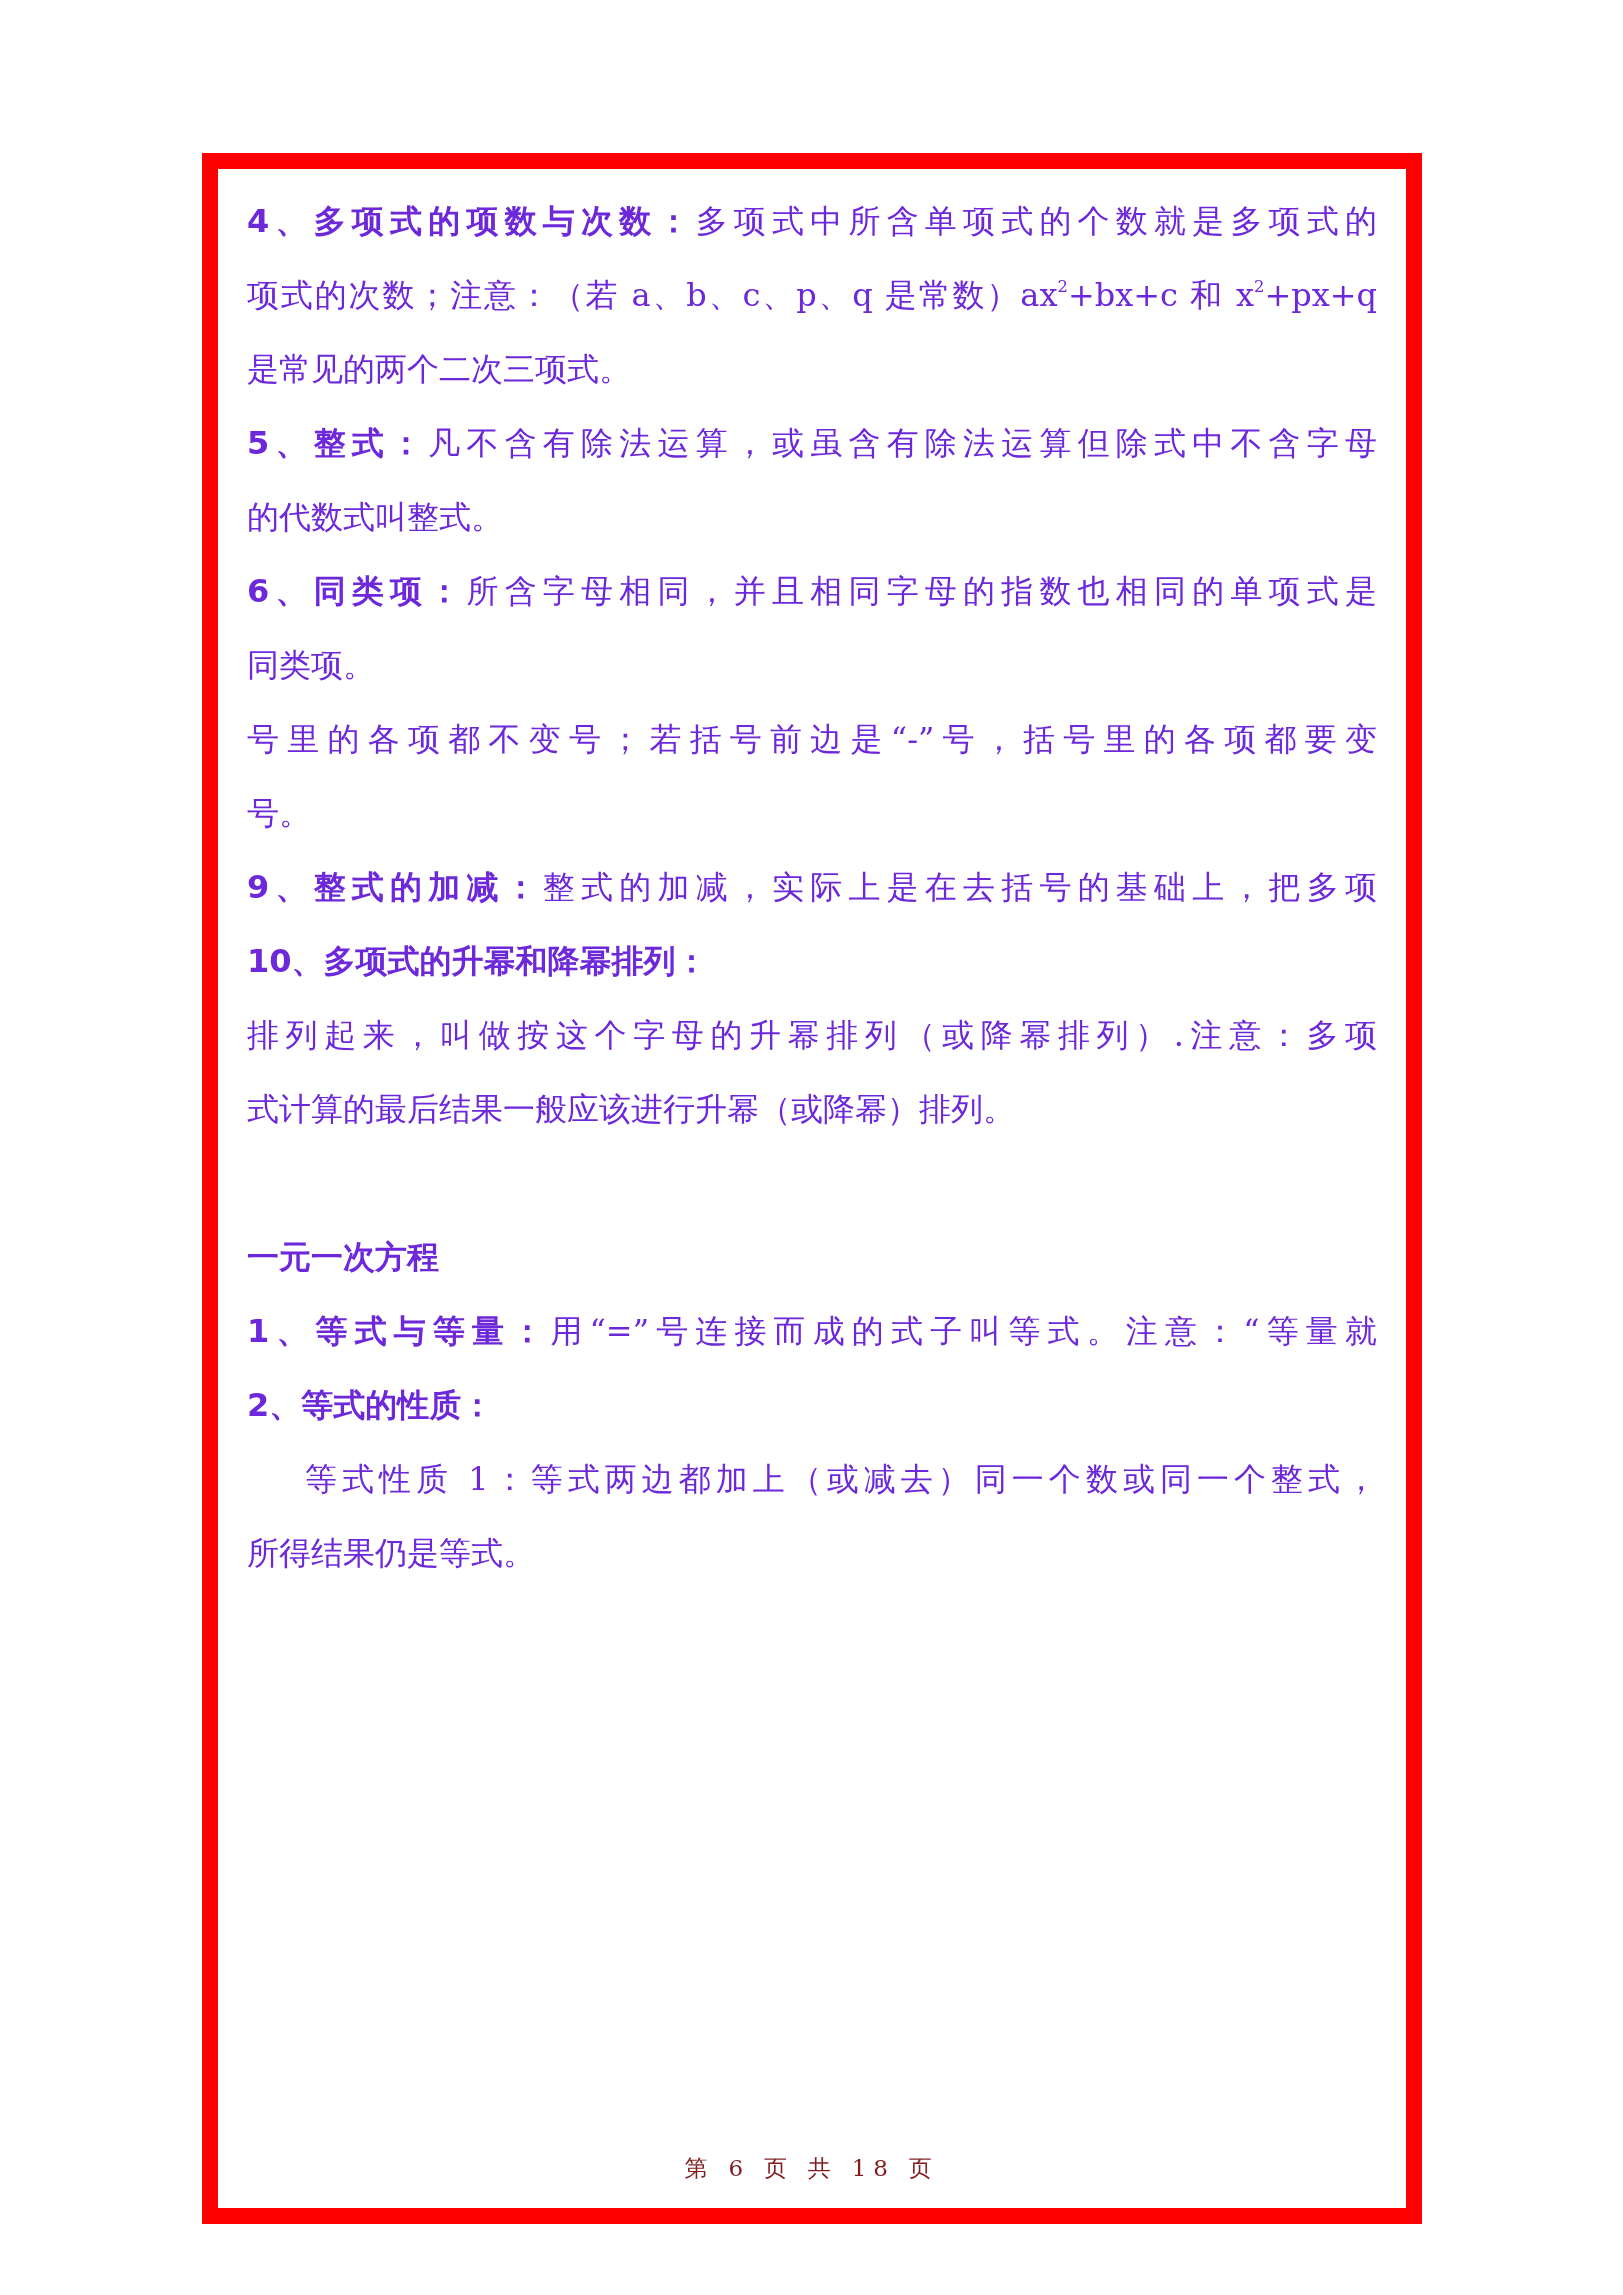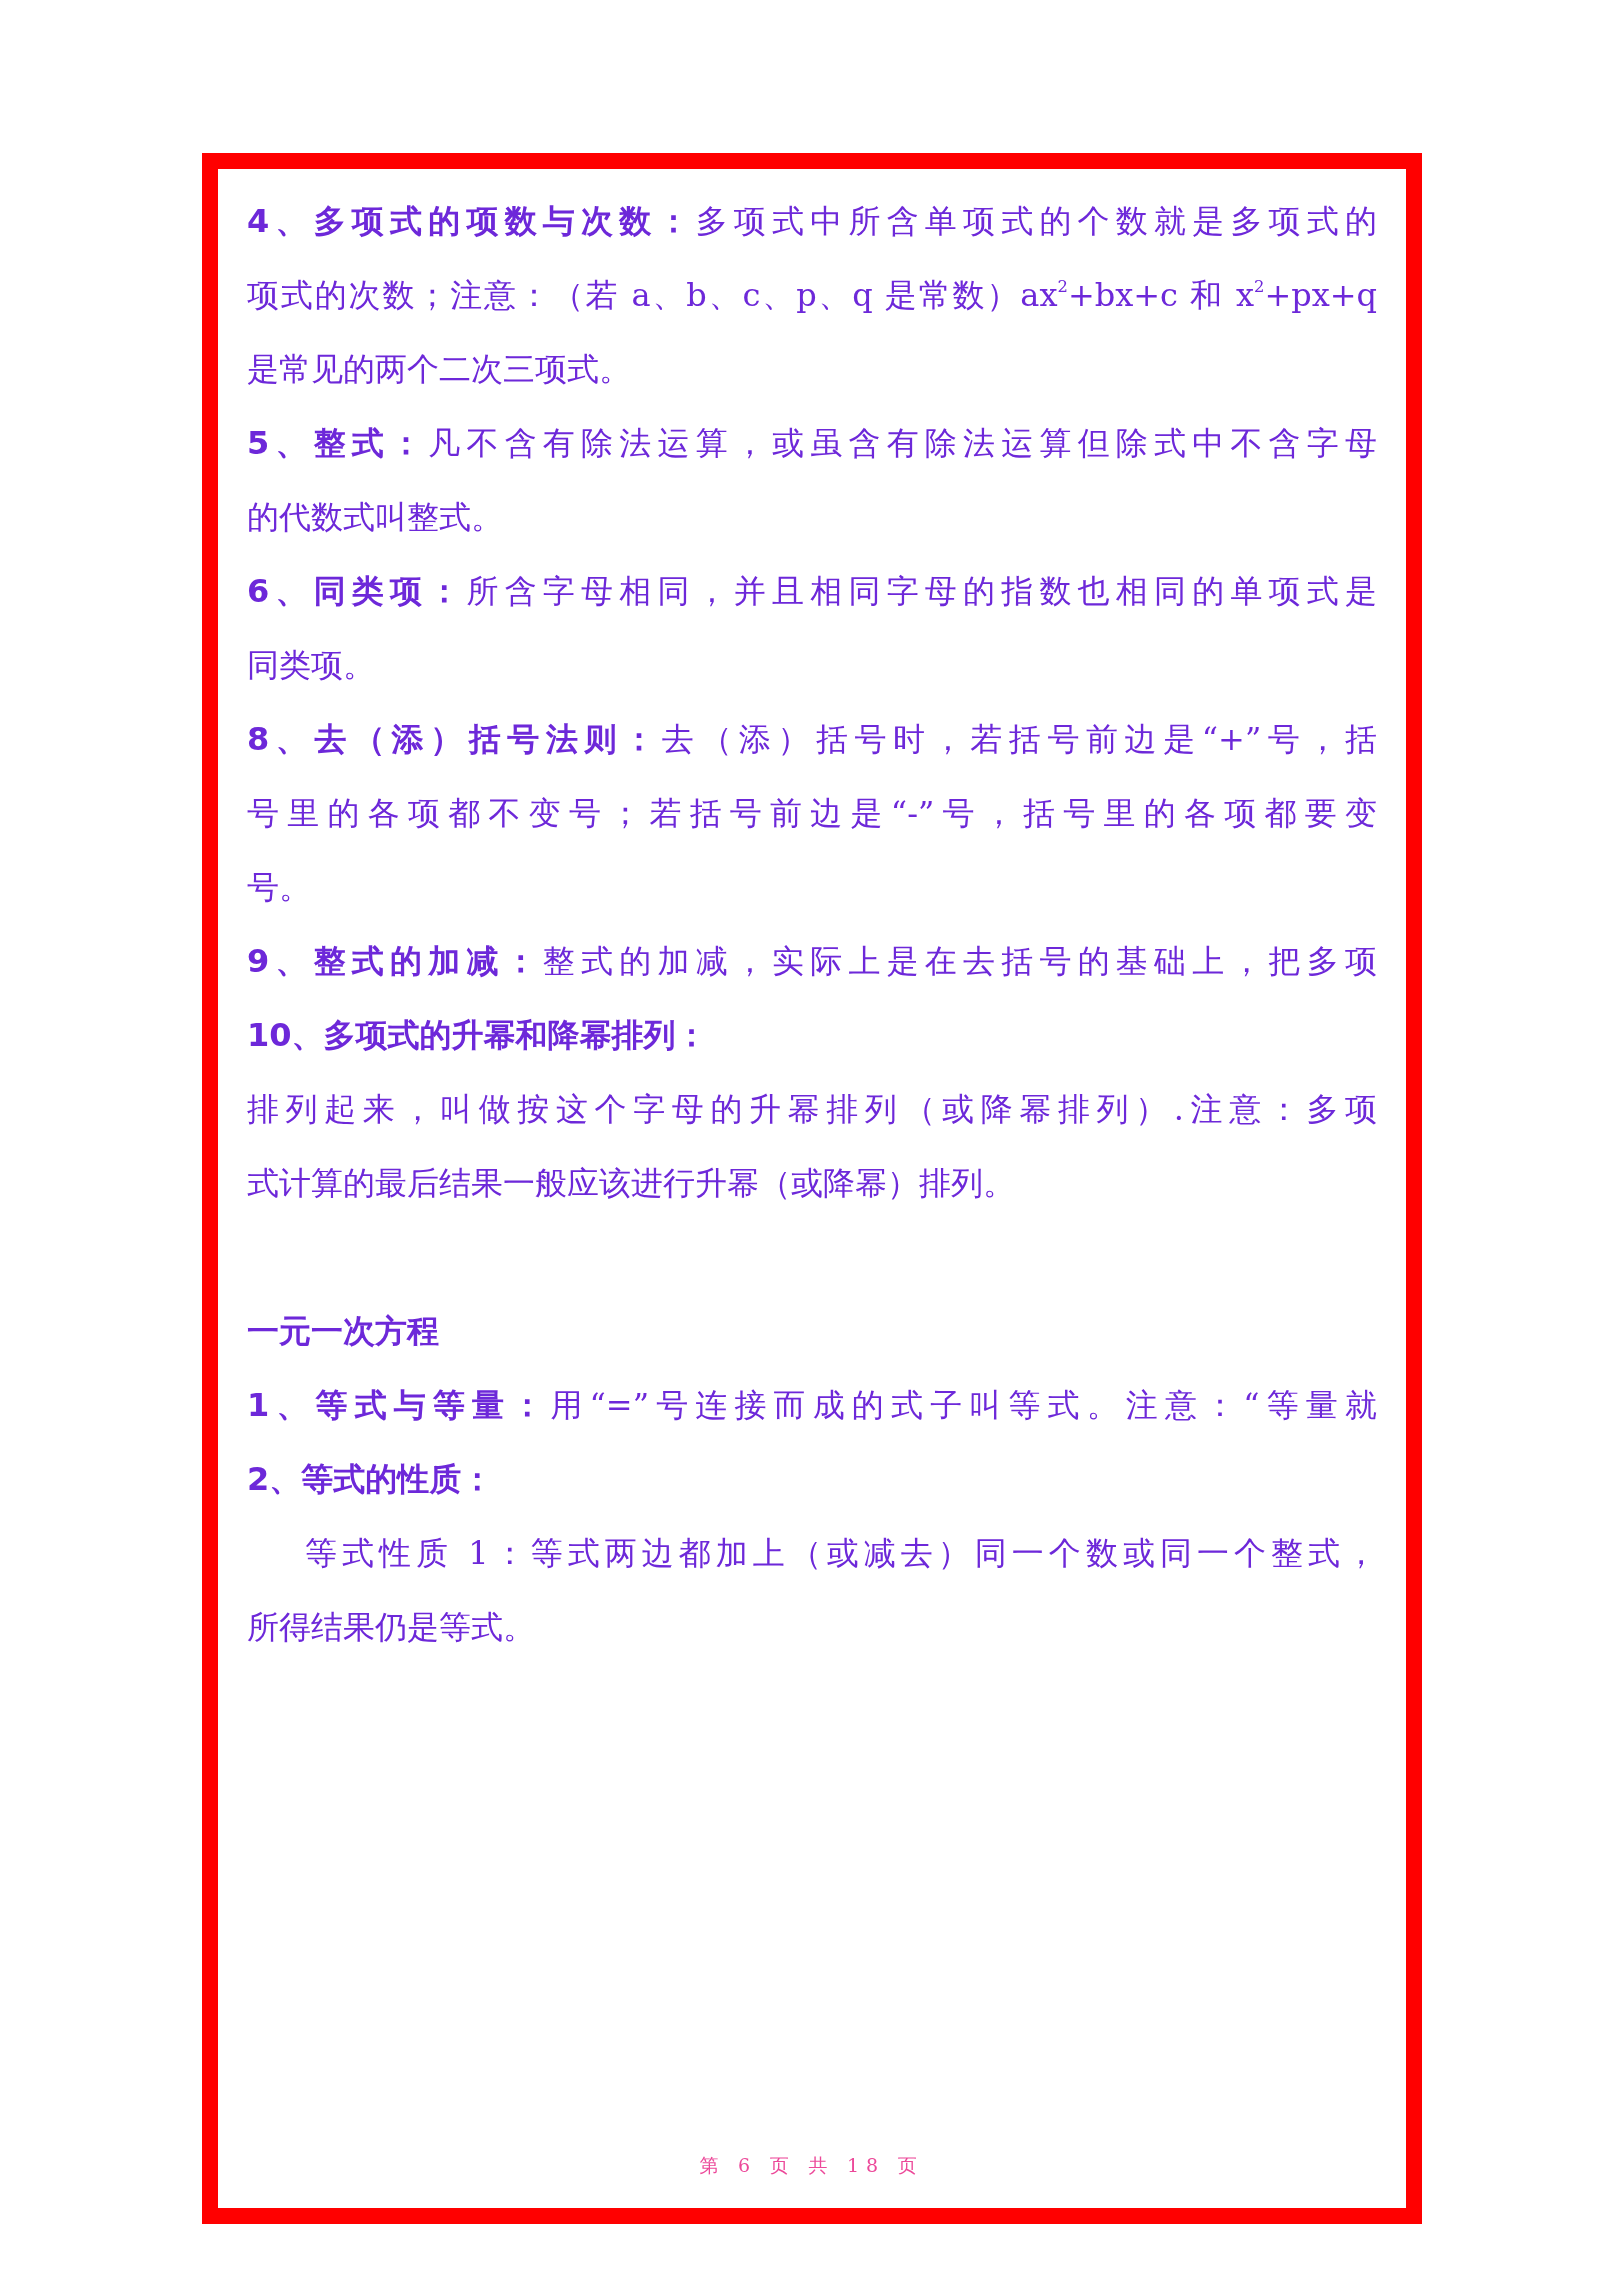--- a/index.html
+++ b/index.html
@@ -21,42 +21,41 @@
     overflow: visible;
   }
   .line.full { text-align: justify; text-align-last: justify; }
   .b { font-weight: bold; font-family: "DejaVu Sans", "Liberation Sans", sans-serif; }
   .ind2 { padding-left: 75px; }
   .ind1 { padding-left: 58px; }
   sup { font-size: 16.4px; vertical-align: 13.6px; line-height: 0; }
   .footer {
     position: absolute; left: 0; width: 1623px; top: 2153px;
     text-align: center; font-family: "DejaVu Serif", "Liberation Serif", serif;
-    font-size: 19px; letter-spacing: 6.8px; color: #ec4899;
+    font-size: 23px; letter-spacing: 6.8px; color: #7f1d1d;
   }
 </style>
 </head>
 <body>
 
 <div class="frame"></div>
 
 <div class="content">
 
   <div class="line full"><span class="b">4、多项式的项数与次数：</span><span>多项式中所含单项式的个数就是多项式的</span></div>
   <div class="line full"><span>项式的次数；注意：（若 a、b、c、p、q 是常数）ax</span><sup>2</sup><span>+bx+c 和 x</span><sup>2</sup><span>+px+q</span></div>
   <div class="line"><span>是常见的两个二次三项式。</span></div>
 
   <div class="line full"><span class="b">5、整式：</span><span>凡不含有除法运算，或虽含有除法运算但除式中不含字母</span></div>
   <div class="line"><span>的代数式叫整式。</span></div>
 
   <div class="line full"><span class="b">6、同类项：</span><span>所含字母相同，并且相同字母的指数也相同的单项式是</span></div>
   <div class="line"><span>同类项。</span></div>
 
 
-  <div class="line full"><span class="b">8、去（添）括号法则：</span><span>去（添）括号时，若括号前边是“+”号，括</span></div>
   <div class="line full"><span>号里的各项都不变号；若括号前边是“-”号，括号里的各项都要变</span></div>
   <div class="line"><span>号。</span></div>
 
   <div class="line full"><span class="b">9、整式的加减：</span><span>整式的加减，实际上是在去括号的基础上，把多项</span></div>
 
   <div class="line"><span class="b">10、多项式的升幂和降幂排列：</span></div>
   <div class="line full"><span>排列起来，叫做按这个字母的升幂排列（或降幂排列）.注意：多项</span></div>
   <div class="line"><span>式计算的最后结果一般应该进行升幂（或降幂）排列。</span></div>
 
   <div class="line"></div>

